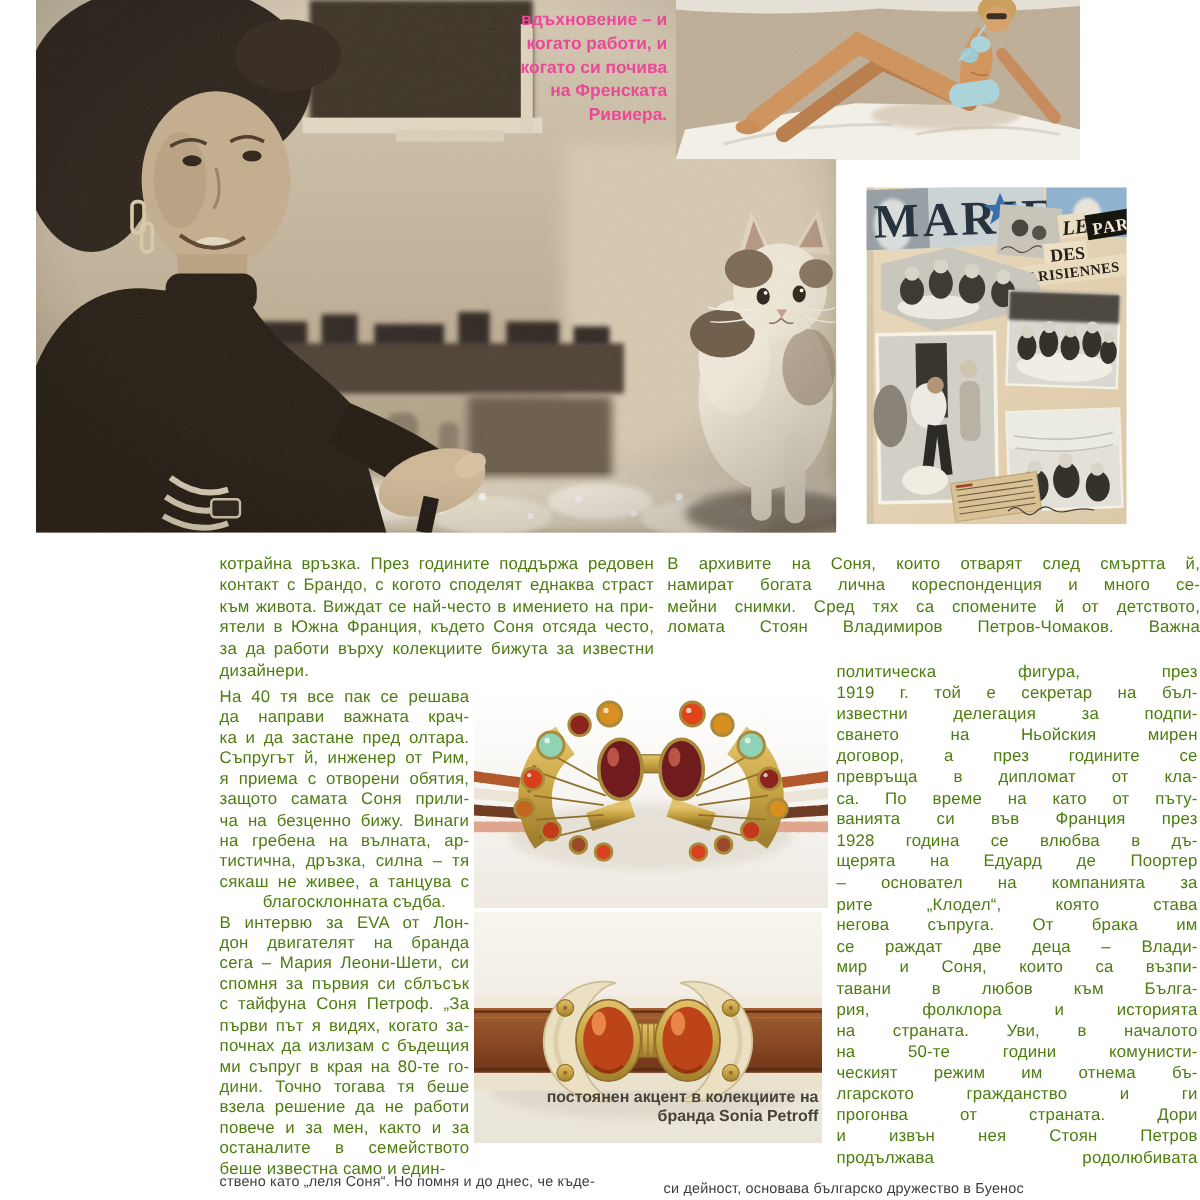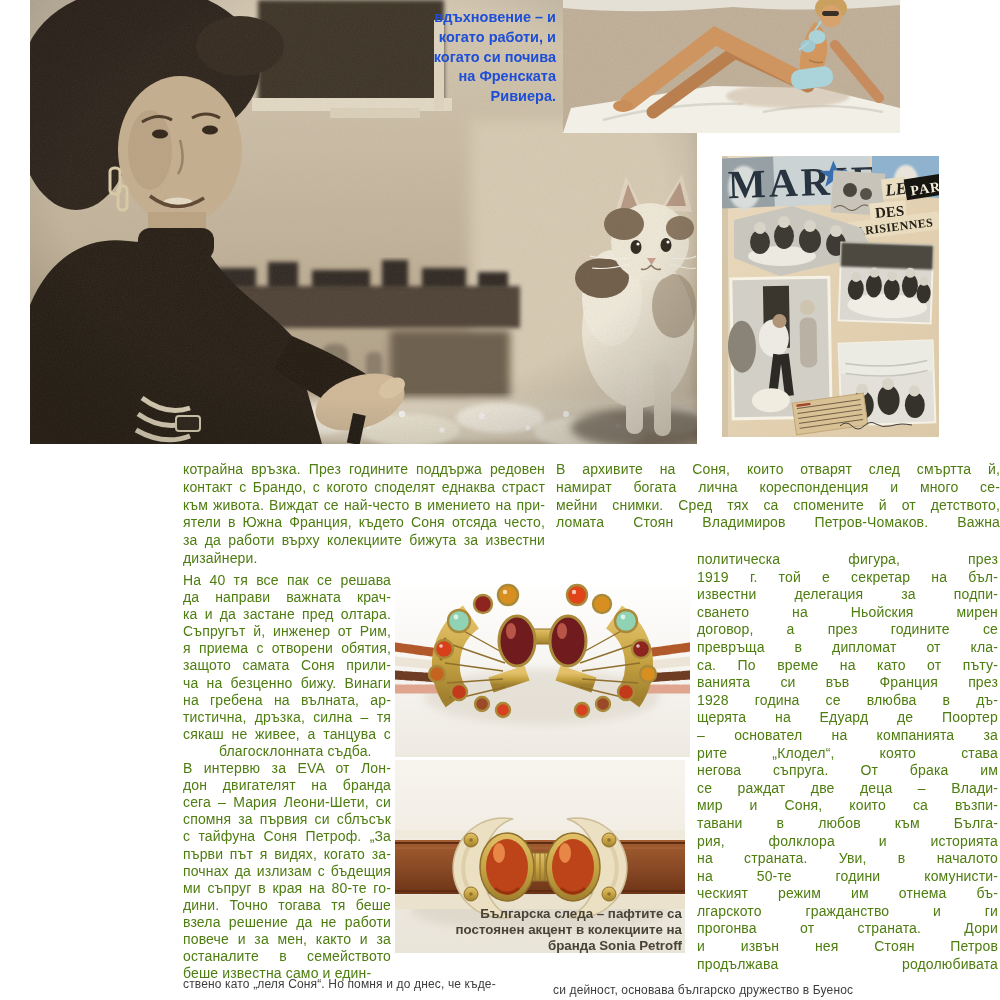--- a/index.html
+++ b/index.html
@@ -25,21 +25,21 @@
   .col1-narrow>div:nth-child(11){text-align-last:left;margin-left:36px;}
   .col2-top{left:556px;top:461px;width:444px;}
   .col2-top>div:last-child{text-align-last:justify;}
   .col2-narrow{left:697px;top:551px;width:301px;line-height:17.6px;}
   .col2-narrow>div:last-child{text-align-last:justify;}
   .line-wide{position:absolute;color:#3e3d3c;font-size:12px;letter-spacing:.15px;white-space:nowrap;}
   .col1-bottom{left:183px;top:977px;}
   .col2-bottom{left:553px;top:983px;}
 
   
-  .top-caption{left:400px;top:8px;width:156px;color:#1d4ed8;font-weight:bold;
+  .top-caption{left:400px;top:8px;width:156px;color:#ec4899;font-weight:bold;
                font-size:14.5px;line-height:19.8px;z-index:5;}
   .top-caption>div{text-align:right;}
   .jewelry-caption{left:430px;top:906px;width:252px;color:#474337;font-weight:bold;
                    font-size:13.3px;line-height:16px;z-index:5;}
   .jewelry-caption>div{text-align:right;}
 </style>
 </head>
 <body>
 
 <div class="page">
@@ -568,18 +568,17 @@
             <circle cx="76" cy="80" r="1.8"></circle>
             <circle cx="76" cy="134" r="1.8"></circle>
             <circle cx="214" cy="80" r="1.8"></circle>
             <circle cx="214" cy="134" r="1.8"></circle>
           </g>
       </g>
     </svg>
   </div>
 
   <div class="abs jewelry-caption">
-      <div>Българска следа – пафтите са</div>
       <div>постоянен акцент в колекциите на</div>
       <div>бранда Sonia Petroff</div>
     </div>
 
 </div>
 
 </body></html>

